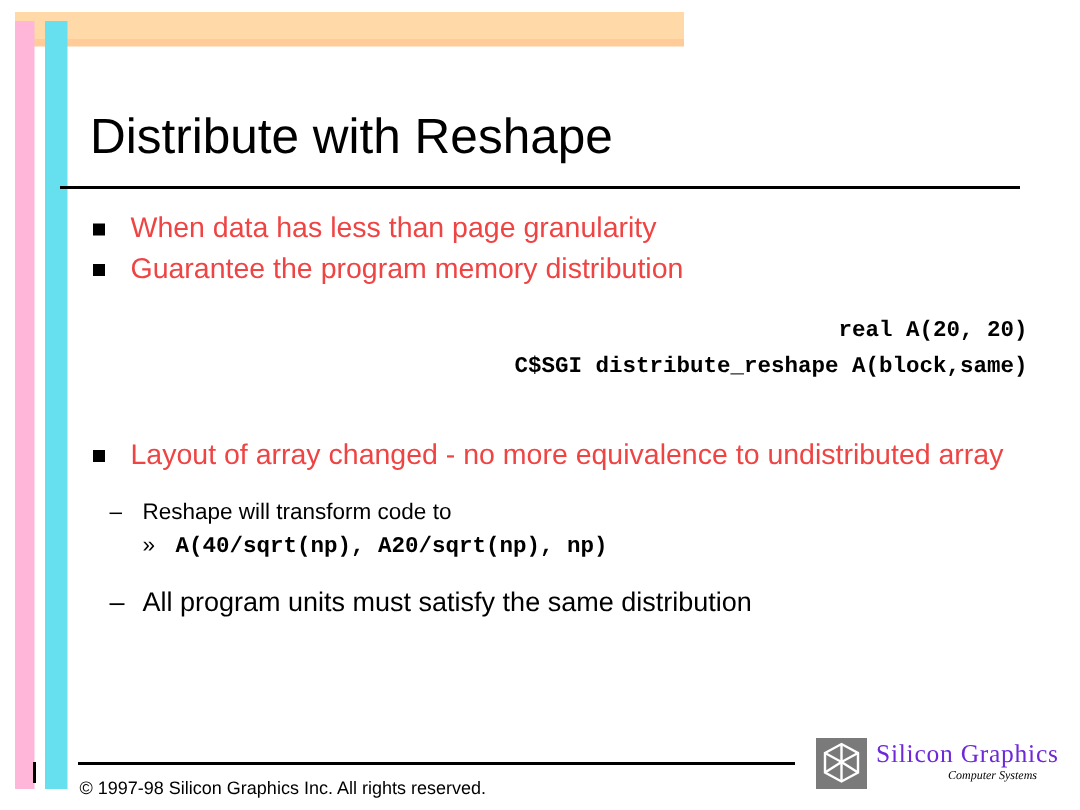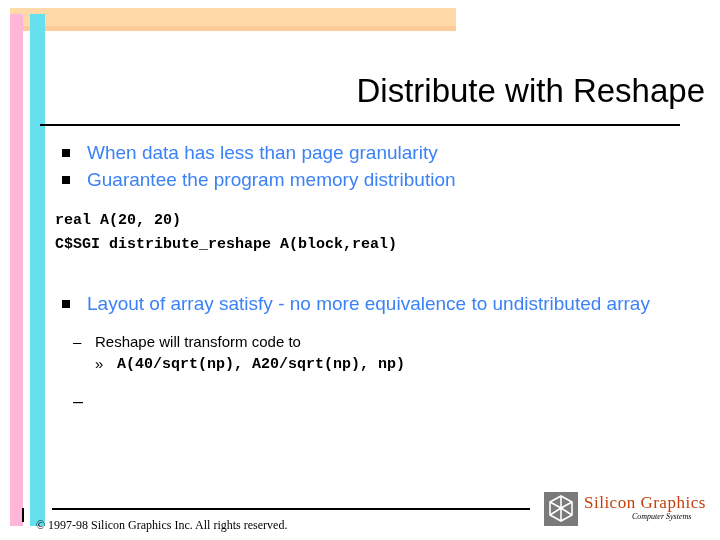--- a/index.html
+++ b/index.html
@@ -54,21 +54,21 @@
     height: 5px;
     background: #ffcc99;
   }
 
   
   .title {
     position: absolute;
     left: 60px;
     top: 72px;
     width: 645px;
-    text-align: right;
+    text-align: left;
     font-size: 33px;
     color: #000000;
     letter-spacing: 0px;
     white-space: nowrap;
   }
   .title-rule {
     position: absolute;
     left: 40px;
     top: 124px;
     width: 640px;
@@ -81,35 +81,35 @@
     position: absolute;
     left: 55px;
     top: 140px;
     width: 630px;
   }
   .bullet-l1 {
     position: relative;
     padding-left: 32px;
     font-size: 19px;
     line-height: 26px;
-    color: #3b82f6;
+    color: #ef4444;
     margin-bottom: 1px;
   }
   .bullet-l1 .marker {
     position: absolute;
     left: 7px;
     top: 9px;
     width: 8px;
     height: 8px;
     background: #000000;
   }
   .code-block {
     margin-top: 16px;
     margin-bottom: 18px;
-    text-align: left;
+    text-align: right;
     font-family: "Liberation Mono", monospace;
     font-size: 15px;
     font-weight: bold;
     line-height: 24px;
     color: #000000;
   }
   .code-line {
     white-space: pre;
   }
   .spacer-lg { height: 16px; }
@@ -155,23 +155,23 @@
   .footer-rule {
     position: absolute;
     left: 52px;
     top: 508px;
     width: 478px;
     height: 2px;
     background: #000000;
   }
   .footer-text {
     position: absolute;
-    left: 36px;
+    left: 53px;
     top: 518px;
-    font-family: Liberation Serif, serif;
+    font-family: Liberation Sans, sans-serif;
     font-size: 12px;
     color: #000000;
   }
   .footer-tick {
     position: absolute;
     left: 22px;
     top: 508px;
     width: 2px;
     height: 14px;
     background: #000000;
@@ -191,21 +191,21 @@
     width: 34px;
     height: 34px;
   }
   .logo-text {
     position: absolute;
     left: 40px;
     top: 1px;
     font-family: "Liberation Serif", serif;
     font-size: 17px;
     letter-spacing: 0.5px;
-    color: #c2410c;
+    color: #6d28d9;
     white-space: nowrap;
   }
   .logo-sub {
     position: absolute;
     left: 72px;
     top: 20px;
     font-family: Liberation Serif, serif;
     font-style: italic;
     font-size: 8px;
     color: #000000;
@@ -233,42 +233,43 @@
       <span>When data has less than page granularity</span>
     </div>
 
     <div class="bullet-l1">
       <span class="marker"></span>
       <span>Guarantee the program memory distribution</span>
     </div>
 
     <div class="code-block">
       <div class="code-line">real A(20, 20)</div>
-      <div class="code-line">C$SGI distribute_reshape A(block,real)</div>
+      <div class="code-line">C$SGI distribute_reshape A(block,same)</div>
     </div>
 
     <div class="spacer-lg"></div>
 
     <div class="bullet-l1">
       <span class="marker"></span>
-      <span>Layout of array satisfy - no more equivalence to undistributed array</span>
+      <span>Layout of array changed - no more equivalence to undistributed array</span>
     </div>
 
     <div class="bullet-l2">
       <span class="dash">–</span>
       <span>Reshape will transform code to</span>
     </div>
 
     <div class="bullet-l3">
       <span class="guill">»</span>
       <span>A(40/sqrt(np), A20/sqrt(np), np)</span>
     </div>
 
     <div class="bullet-l2 big">
       <span class="dash">–</span>
+      <span>All program units must satisfy the same distribution</span>
     </div>
 
   </div>
 
   <div class="footer-rule"></div>
   <div class="footer-tick"></div>
   <div class="footer-text">© 1997-98 Silicon Graphics Inc. All rights reserved.</div>
 
   <div class="logo">
     <svg class="logo-cube" viewBox="0 0 34 34">

